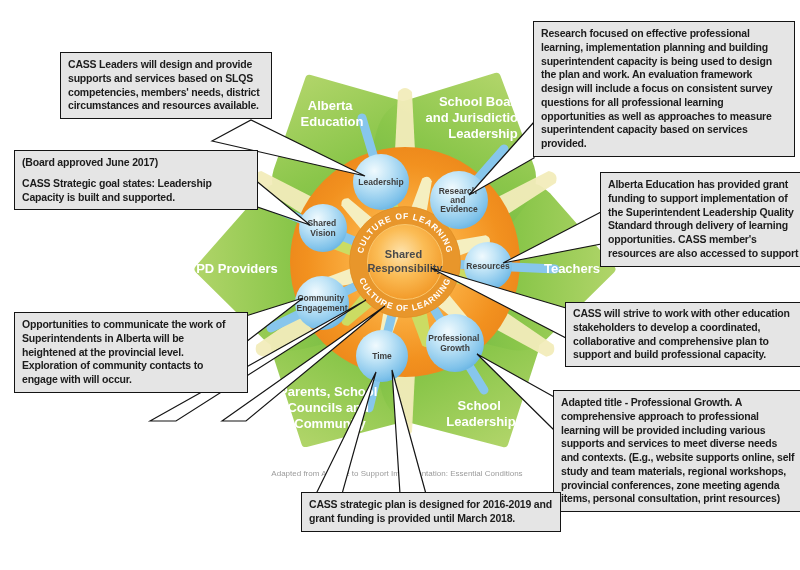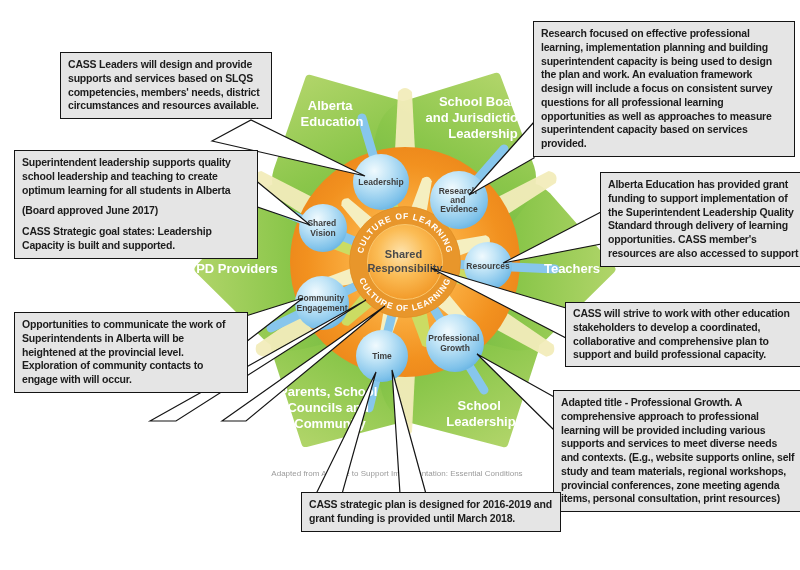--- a/index.html
+++ b/index.html
@@ -207,21 +207,20 @@
     <polygon class="wedge" points="316,494 376,372 342,494"></polygon>
     <polygon class="wedge" points="400,494 392,370 426,494"></polygon>
   </g>
 </svg>
 
 <div class="co" style="left:60px;top:52px;width:196px;">CASS Leaders will design and provide supports and services based on SLQS competencies, members' needs, district circumstances and resources available.</div>
 
 <div class="co" style="left:533px;top:21px;width:246px;">Research focused on effective professional learning, implementation planning and building superintendent capacity is being used to design the plan and work.  An evaluation framework design will include a focus on consistent survey questions for all professional learning opportunities as well as approaches to measure superintendent capacity based on services provided.</div>
 
 <div class="co" style="left:14px;top:150px;width:228px;">
-  <p>Superintendent leadership supports quality school leadership and teaching to create optimum learning for all students in Alberta</p>
   <p>(Board approved June 2017)</p>
   <p>CASS Strategic goal states: Leadership Capacity is built and supported.</p>
 </div>
 
 <div class="co" style="left:600px;top:172px;width:194px;">Alberta Education has provided grant funding to support implementation of the Superintendent Leadership Quality Standard through delivery of learning opportunities. CASS member's resources are also accessed to support</div>
 
 <div class="co" style="left:14px;top:312px;width:218px;">Opportunities to communicate the work of Superintendents in Alberta will be heightened at the provincial level.  Exploration of community contacts to engage with will occur.</div>
 
 <div class="co" style="left:565px;top:302px;width:228px;padding-top:4px;padding-bottom:4px;">CASS will strive to work with other education stakeholders to develop a coordinated, collaborative and comprehensive plan to support and build professional capacity.</div>
 

